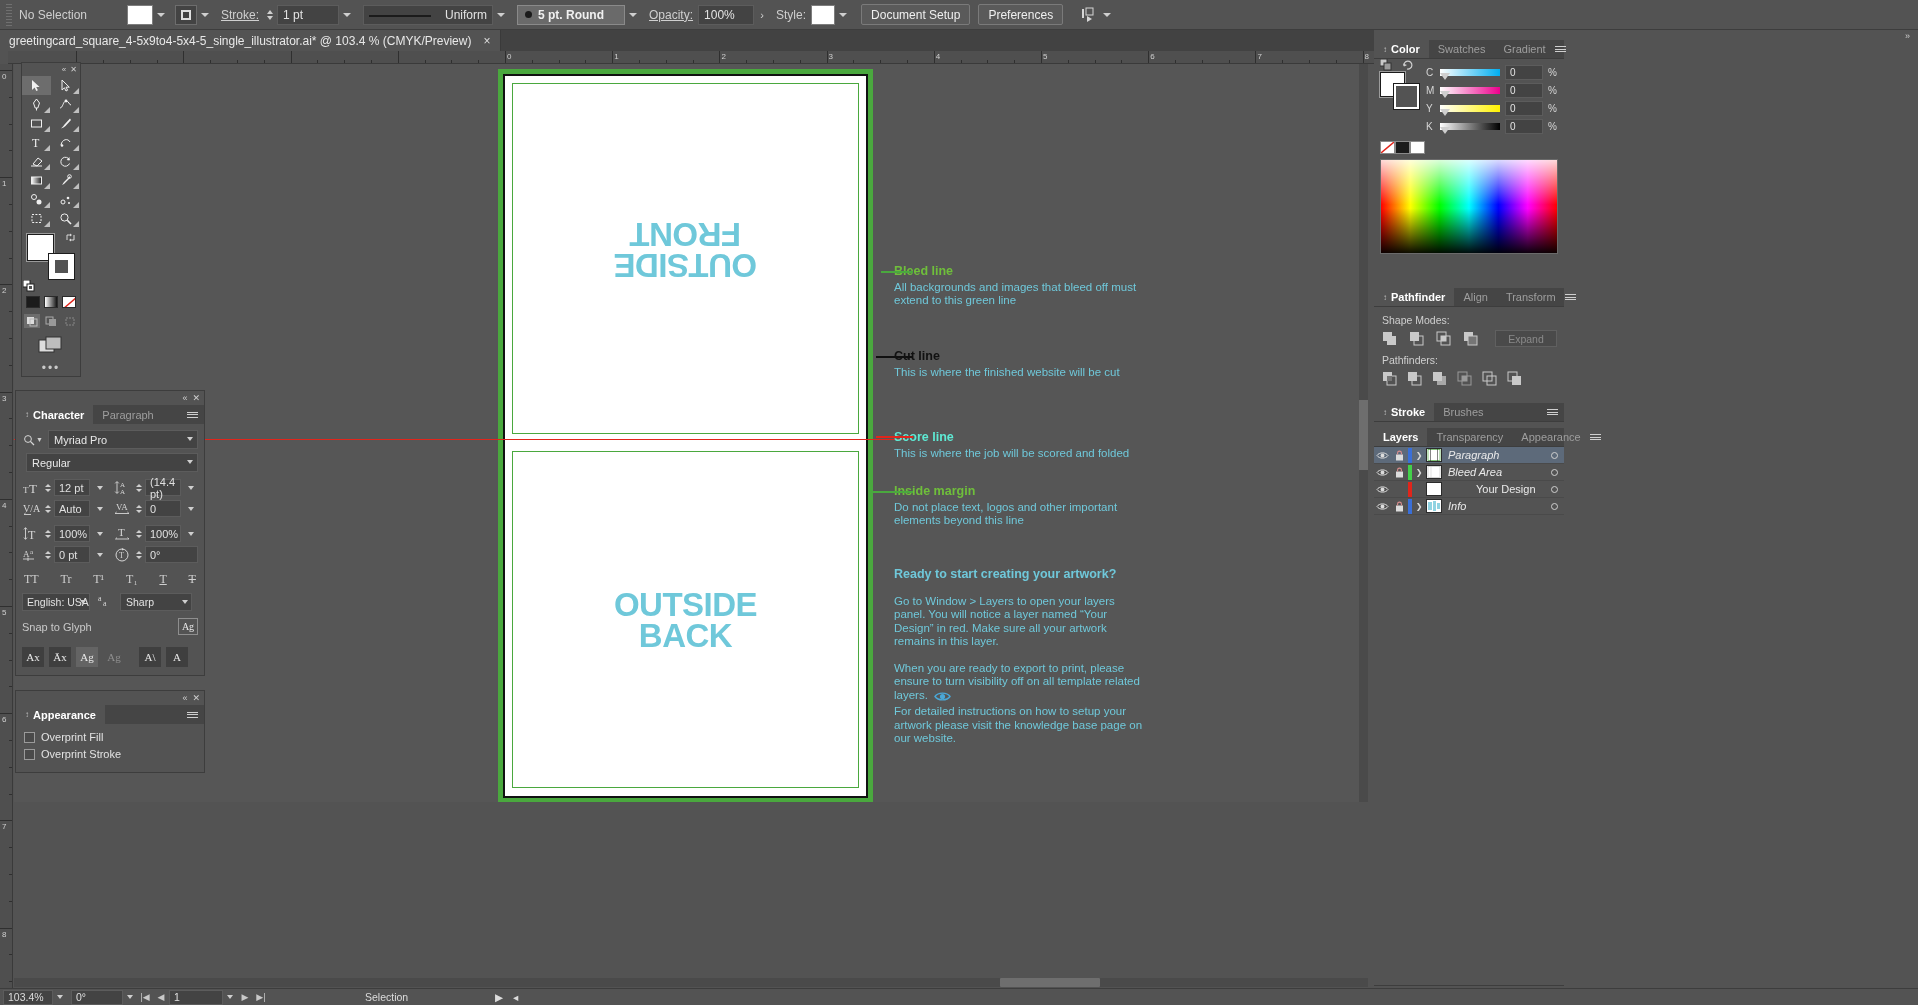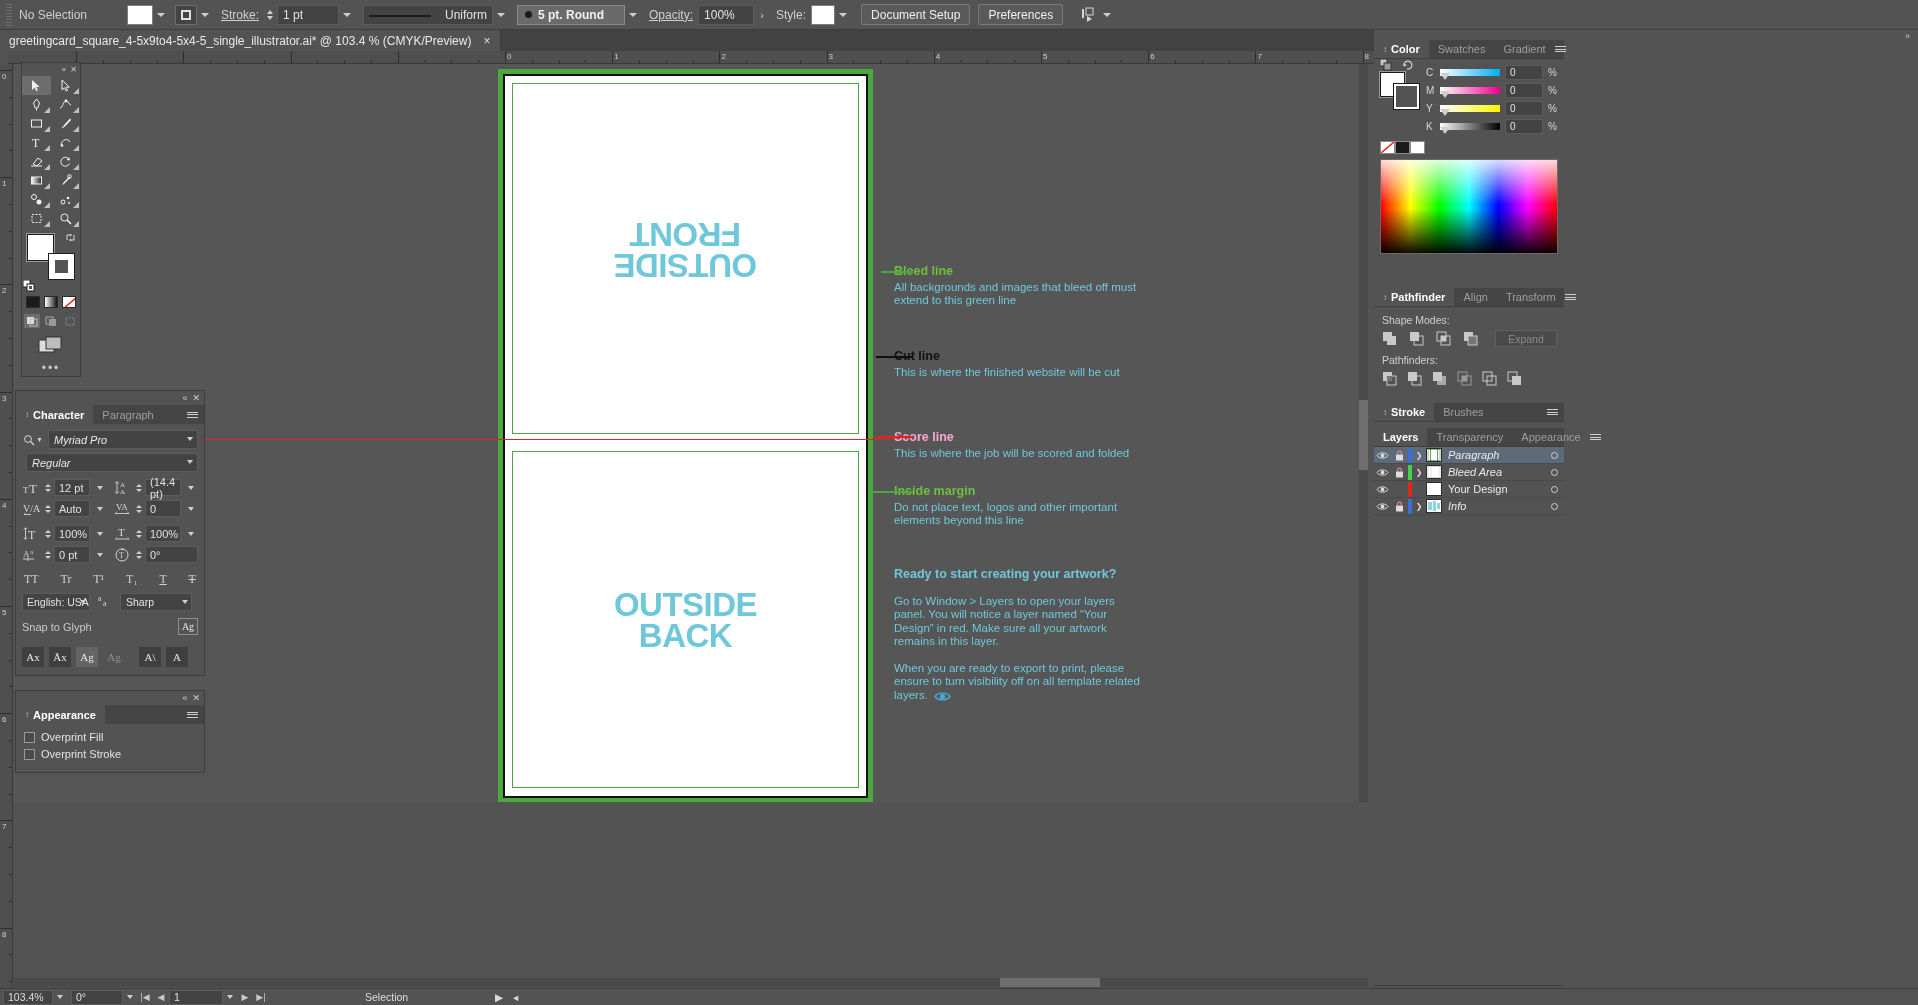--- a/index.html
+++ b/index.html
@@ -128,21 +128,21 @@
   .ptab{
     display:flex;align-items:center;padding:0 9px;font-size:11px;color:#9e9e9e;position:relative;
   }
   .ptab.active{background:#535353;color:#fff;font-weight:bold;}
   .ptab .dd{margin-right:4px;font-size:8px;color:#bdbdbd;}
   .hamb{margin-left:auto;display:flex;align-items:center;padding-right:6px;}
   .hamb i{display:block;width:11px;border-top:1px solid #cfcfcf;margin:1.5px 0;}
 
   .charpanel{left:15px;top:390px;width:190px;}
   .charbody{padding:6px 6px 8px;}
-  .rowf{display:flex;gap:4px;margin-bottom:4px;align-items:flex-start;font-style:italic;}
+  .rowf{display:flex;gap:4px;margin-bottom:4px;align-items:flex-start;}
   .selfield{
     flex:1;height:19px;background:#434343;border:1px solid #5c5c5c;display:flex;align-items:center;
     padding-left:5px;color:#e8e8e8;font-size:11px;position:relative;
   }
   .selfield .cv{position:absolute;right:4px;top:6px;border-left:3.5px solid transparent;border-right:3.5px solid transparent;border-top:4px solid #cfcfcf;}
   .searchicon{width:22px;height:19px;display:flex;align-items:center;justify-content:center;gap:1px;}
   .halfrow{display:flex;gap:6px;margin-bottom:4px;}
   .ctl{display:flex;align-items:center;gap:2px;flex:1;}
   .ctl .ic{width:19px;height:17px;display:flex;align-items:center;justify-content:center;color:#cfcfcf;font-size:10px;}
   .ctl .stp{width:9px;display:flex;flex-direction:column;align-items:center;gap:2px;}
@@ -239,21 +239,21 @@
   .expandbtn{margin-left:auto;width:62px;height:17px;background:#4a4a4a;border:1px solid #606060;color:#8a8a8a;font-size:10.5px;display:flex;align-items:center;justify-content:center;}
 
   .layerrow{display:flex;align-items:center;height:17px;border-bottom:1px solid #4a4a4a;}
   .layerrow.sel{background:#5d6a7a;}
   .lr-eye{width:17px;display:flex;align-items:center;justify-content:center;}
   .lr-lock{width:17px;display:flex;align-items:center;justify-content:center;}
   .lr-color{width:4px;height:15px;}
   .lr-arrow{width:14px;display:flex;align-items:center;justify-content:center;color:#d9d9d9;font-size:8px;}
   .lr-thumb{width:16px;height:14px;background:#fff;border:1px solid #2b2b2b;margin-right:6px;overflow:hidden;position:relative;}
   .lr-name{flex:1;font-style:italic;font-size:11px;color:#eaeaea;}
-  .lr-name.plain{font-style:normal;}
+  .lr-name.plain{font-style:normal;margin-left:28px;}
   .lr-target{width:20px;display:flex;align-items:center;justify-content:center;}
   .lr-target .o{width:7px;height:7px;border:1px solid #cfcfcf;border-radius:50%;}
 
   .layersfoot{position:absolute;left:0;bottom:0;width:190px;height:18px;background:#535353;border-top:1px solid #3d3d3d;display:flex;align-items:center;padding:0 5px;gap:0;}
   .layersfoot .cnt{font-size:10px;color:#d2d2d2;margin-right:auto;}
   .lf-ic{width:17px;height:16px;display:flex;align-items:center;justify-content:center;}
 
   
   .statusbar{
     position:absolute;left:0;bottom:0;width:1918px;height:17px;background:#535353;
@@ -485,21 +485,21 @@
       </div>
       <div class="leader" style="left:-13px;top:207px;width:32px;border-color:#4aa83e"></div>
 
       <div style="position:absolute;top:285px;left:0;width:260px">
         <div class="an-head" style="color:#111">Cut line</div>
         <div class="an-body">This is where the finished website will be cut</div>
       </div>
       <div class="leader" style="left:-18px;top:292px;width:37px;border-color:#111"></div>
 
       <div style="position:absolute;top:366px;left:0;width:260px">
-        <div class="an-head" style="color:#f9a8d4">Score line</div>
+        <div class="an-head" style="color:#5eead4">Score line</div>
         <div class="an-body">This is where the job will be scored and folded</div>
       </div>
       <div class="leader" style="left:-18px;top:372px;width:37px;border-color:#e1251b"></div>
 
       <div style="position:absolute;top:420px;left:0;width:260px">
         <div class="an-head" style="color:#6fbf3b">Inside margin</div>
         <div class="an-body">Do not place text, logos and other important elements beyond this line</div>
       </div>
       <div class="leader" style="left:-22px;top:427px;width:41px;border-color:#4aa83e"></div>
 
@@ -508,20 +508,21 @@
         <div class="an-body" style="margin-bottom:13px">Go to Window &gt; Layers to open your layers panel. You will notice a layer named “Your Design” in red. Make sure all your artwork remains in this layer.</div>
         <div class="an-body" style="">
           <span>When you are ready to export to print, please ensure to turn visibility off on all template related layers.</span>
           <span style="display:inline-block;vertical-align:-3px;margin-left:3px;">
             <svg width="17" height="11" viewBox="0 0 17 11">
               <path d="M1 5.5 C4 1 13 1 16 5.5 C13 10 4 10 1 5.5 Z" fill="none" stroke="#4aa8d8" stroke-width="1.4"></path>
               <circle cx="8.5" cy="5.5" r="2.6" fill="#4aa8d8"></circle>
             </svg>
           </span>
         </div>
+        <div class="an-body">For detailed instructions on how to setup your artwork please visit the knowledge base page on our website.</div>
       </div>
 
     </div>
   </div>
 
   <div class="hscrolltrack"></div>
   <div class="hscroll"></div>
   <div class="vscrolltrack"></div>
   <div class="vscroll"></div>
   <div class="vsarrow" style="top:64px"></div>

